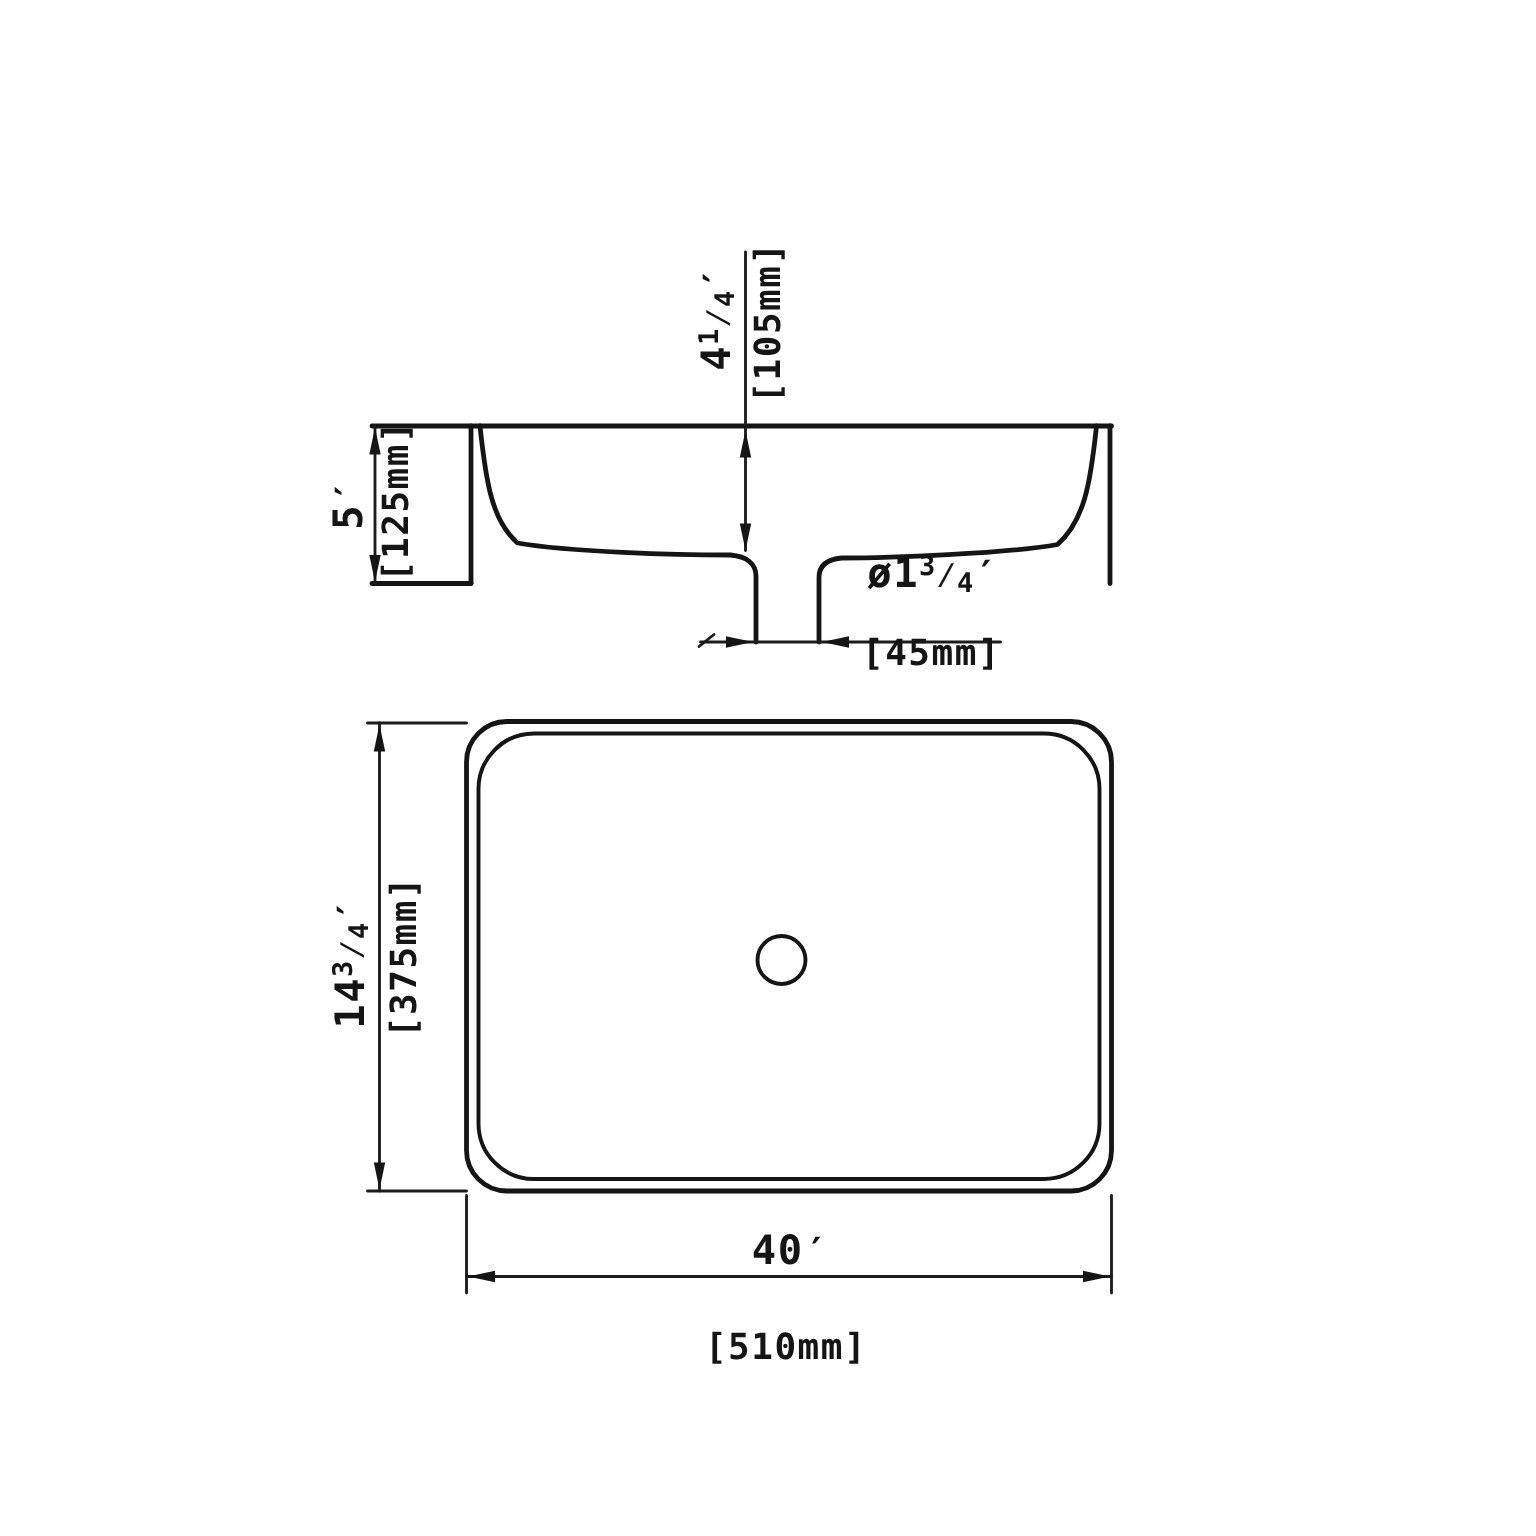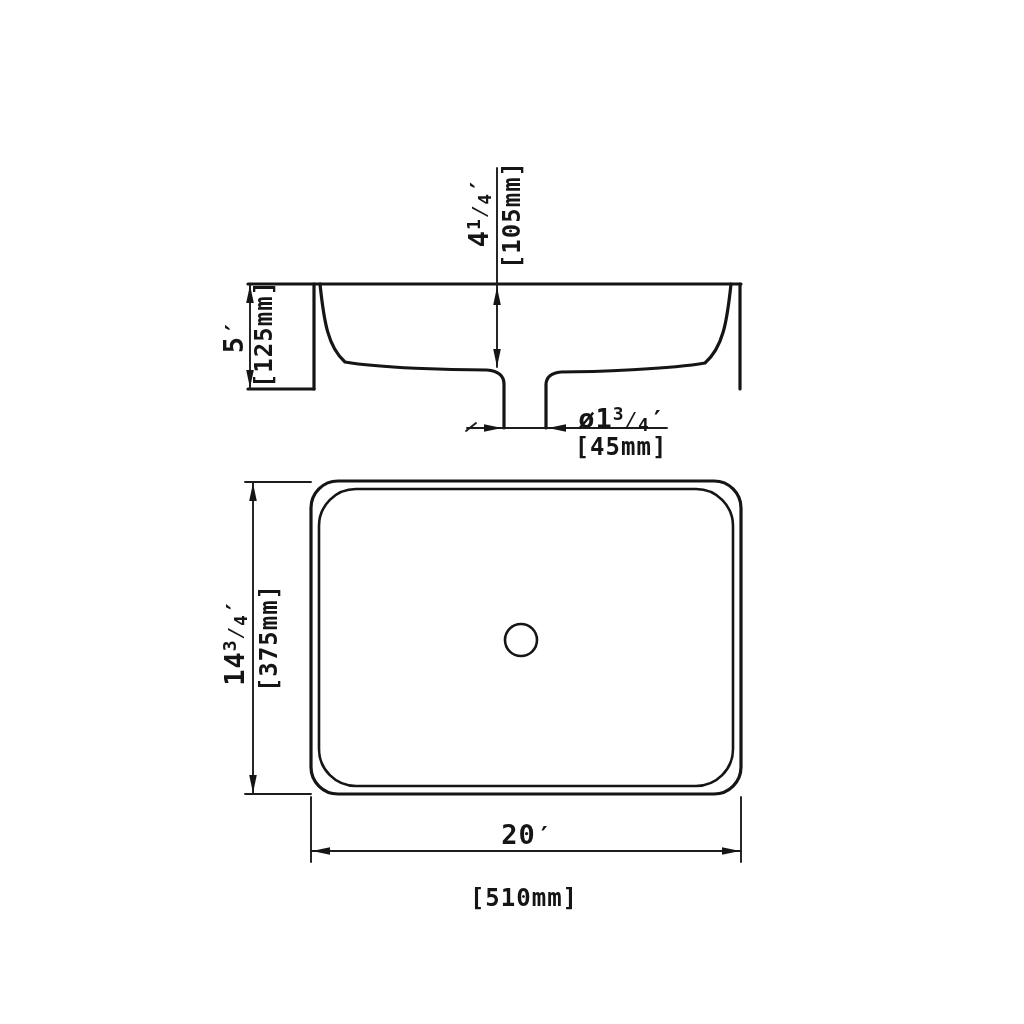--- a/index.html
+++ b/index.html
@@ -90,28 +90,28 @@
   <div class="lbl rot inch" style="left:478px; top:212px">
     <span>4</span><span class="fnum">1</span><span class="fslash">⁄</span><span class="fden">4</span><span class="tick">′</span>
   </div>
   <div class="lbl rot metric" style="left:512px; top:215px">[105mm]</div>
 
   <div class="lbl rot inch" style="left:233px; top:336px">
     <span>5</span><span class="tick">′</span>
   </div>
   <div class="lbl rot metric" style="left:264px; top:334px">[125mm]</div>
 
-  <div class="lbl inch" style="left:622px; top:418px">
+  <div class="lbl inch" style="left:622px; top:383px">
     <span>ø</span><span>1</span><span class="fnum">3</span><span class="fslash">⁄</span><span class="fden">4</span><span class="tick">′</span>
   </div>
-  <div class="lbl metric" style="left:621px; top:447px">[45mm]</div>
+  <div class="lbl metric" style="left:621px; top:435px">[45mm]</div>
 
   <div class="lbl rot inch" style="left:234px; top:642px">
     <span>14</span><span class="fnum">3</span><span class="fslash">⁄</span><span class="fden">4</span><span class="tick">′</span>
   </div>
   <div class="lbl rot metric" style="left:269px; top:638px">[375mm]</div>
 
   <div class="lbl inch" style="left:527px; top:834px">
-    <span>20</span><span class="tick">′</span>
+    <span>40</span><span class="tick">′</span>
   </div>
   <div class="lbl metric" style="left:524px; top:898px">[510mm]</div>
 
 </div>
 
 </body></html>

